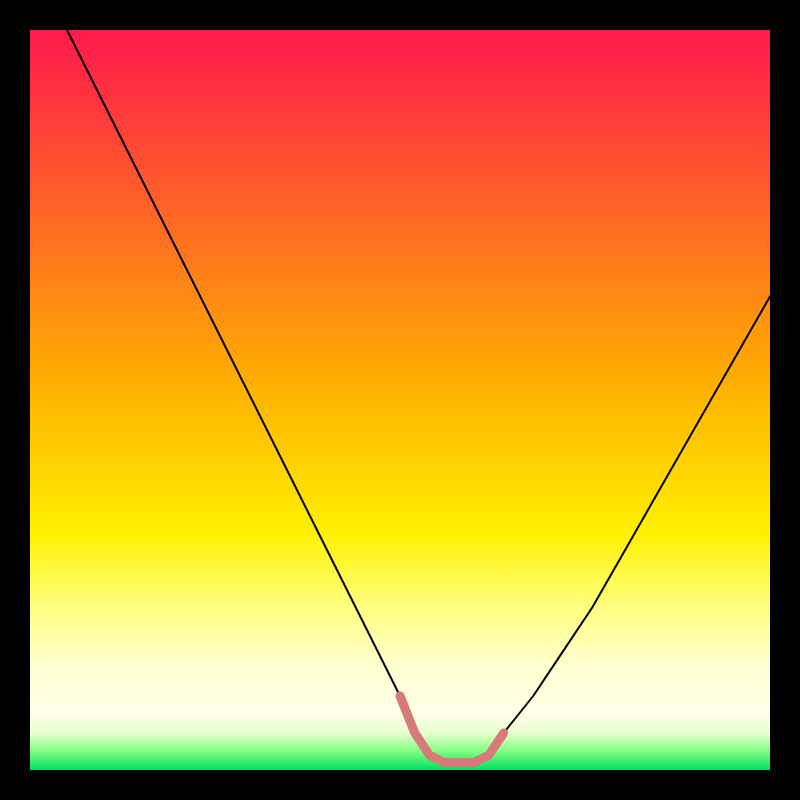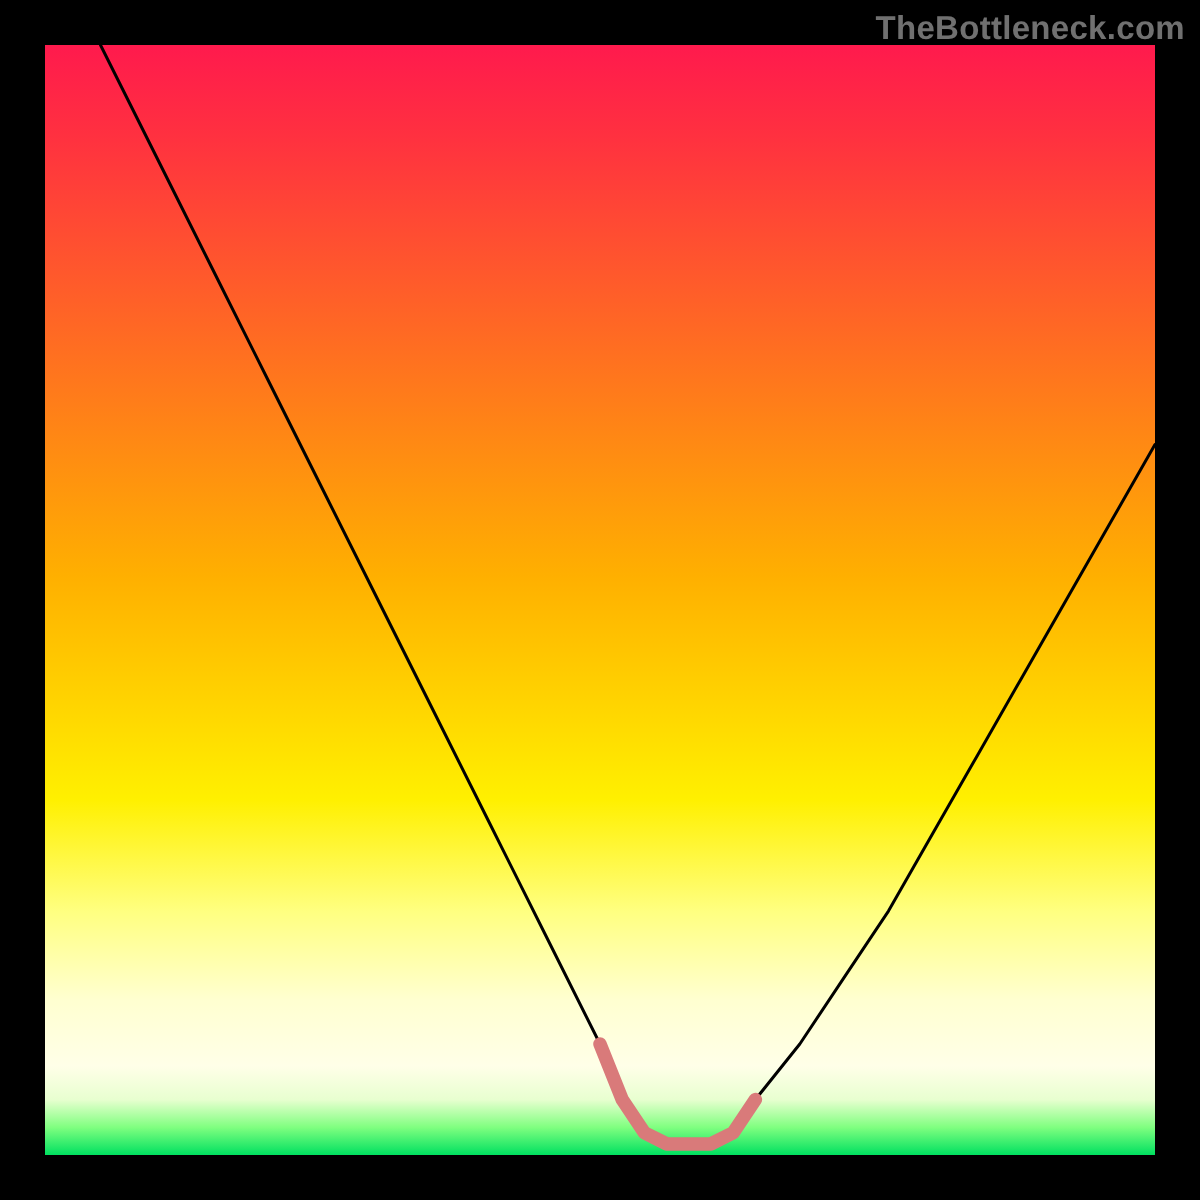--- a/index.html
+++ b/index.html
@@ -47,20 +47,19 @@
     font-size: 22px;
     font-weight: bold;
     color: #707070;
     letter-spacing: 0.2px;
   }
 </style>
 </head>
 <body>
 
 <div class="chart-container">
-  <div class="watermark">TheBottleneck.com</div>
   <div class="plot-area">
     <svg class="curve-layer" viewBox="0 0 740 740" preserveAspectRatio="none">
       <path id="curve-path" fill="none" stroke="#000" stroke-width="2" stroke-linecap="round" stroke-linejoin="round" d="M37.00 0.00 L74.00 74.00 L111.00 148.00 L148.00 222.00 L185.00 296.00 L222.00 370.00 L259.00 444.00 L296.00 518.00 L333.00 592.00 L370.00 666.00 L384.80 703.00 L399.60 725.20 L414.40 732.60 L429.20 732.60 L444.00 732.60 L458.80 725.20 L473.60 703.00 L503.20 666.00 L532.80 621.60 L562.40 577.20 L592.00 525.40 L621.60 473.60 L651.20 421.80 L680.80 370.00 L710.40 318.20 L740.00 266.40"></path>
       <path id="marker-path" fill="none" stroke="#d97a7a" stroke-width="9" stroke-linecap="round" stroke-linejoin="round" d="M370.00 666.00 L384.80 703.00 L399.60 725.20 L414.40 732.60 L429.20 732.60 L444.00 732.60 L458.80 725.20 L473.60 703.00"></path>
     </svg>
   </div>
 </div>
 
 </body></html>

